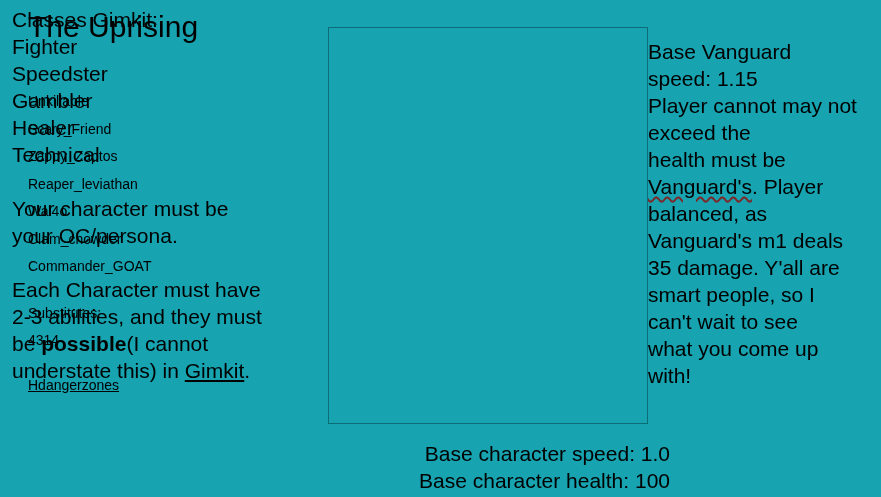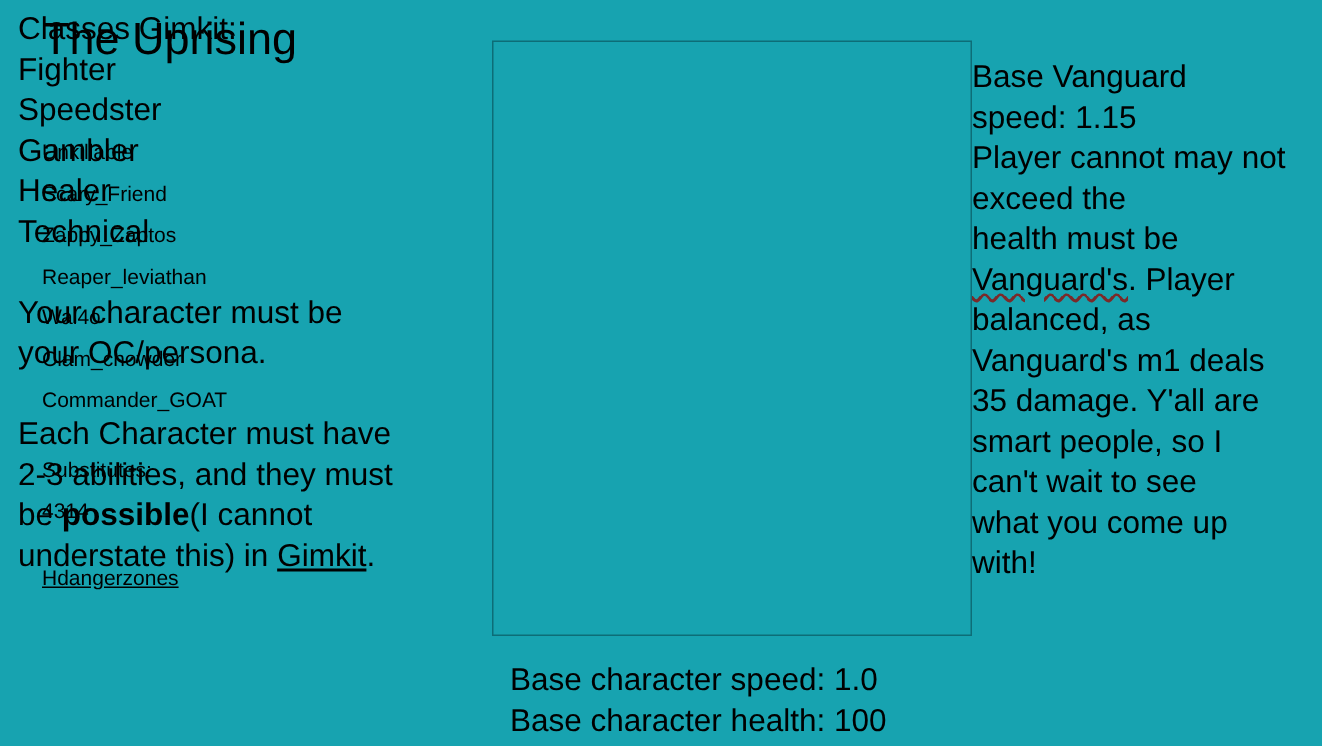--- a/index.html
+++ b/index.html
@@ -79,20 +79,21 @@
   .link {
     text-decoration: underline;
   }
   .below-box {
     position: absolute;
     left: 340px;
     top: 440px;
     width: 330px;
     font-size: 21px;
     line-height: 27px;
+    text-align: right;
   }
   .below-box p {
     margin: 0;
     white-space: nowrap;
   }
   .right-col {
     position: absolute;
     left: 648px;
     top: 38px;
     width: 228px;

